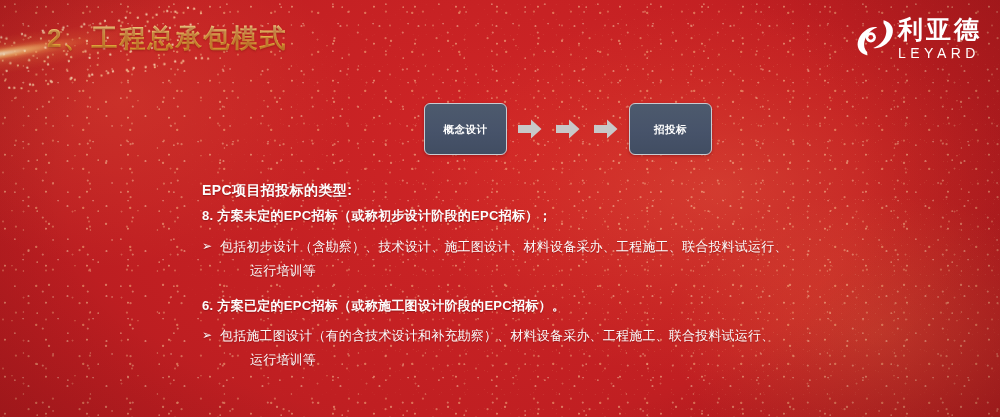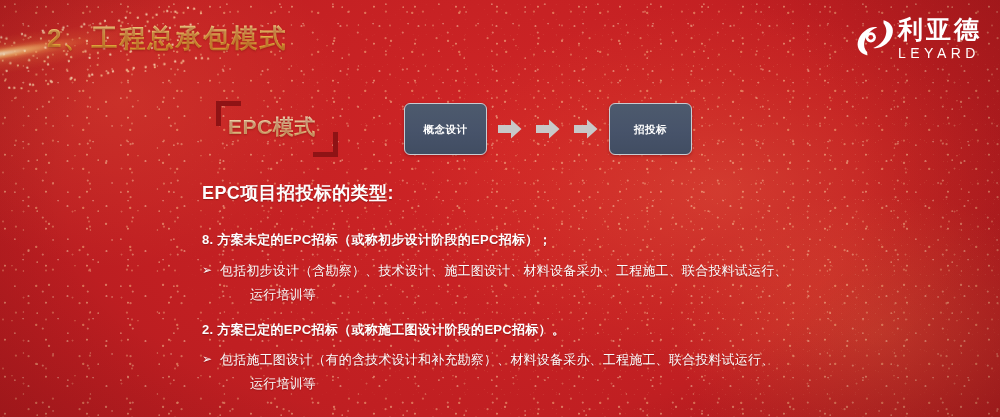--- a/index.html
+++ b/index.html
@@ -164,21 +164,21 @@
     text-shadow: 0 1px 2px rgba(110,15,10,0.4);
     white-space: nowrap;
   }
   .bracket { position: absolute; width: 20px; height: 20px; }
   .bracket.tl { left: 0; top: 0; border-left: 5px solid #8f1315; border-top: 5px solid #8f1315; }
   .bracket.br { right: 0; bottom: 0; border-right: 5px solid #8f1315; border-bottom: 5px solid #8f1315; }
 
   
   .flow {
     position: absolute;
-    left: 404px;
+    left: 424px;
     top: 103px;
     display: flex;
     align-items: center;
     gap: 8px;
   }
   .flow-box {
     width: 83px;
     height: 52px;
     background: linear-gradient(180deg, #4d5a6d 0%, #47536a 55%, #414d62 100%);
     border: 1px solid #c9ccd2;
@@ -209,25 +209,25 @@
 
   
   .body-text {
     position: absolute;
     left: 202px;
     top: 180px;
     width: 640px;
   }
   .ln-head {
     color: #fdfdfd;
-    font-size: 18px;
+    font-size: 14px;
     font-weight: bold;
     letter-spacing: 0.4px;
     line-height: 1.5;
-    margin-bottom: 23px;
+    margin-bottom: 5px;
     text-shadow: 0 1px 1px rgba(110,12,10,0.5);
   }
   .ln-num {
     color: #fdfdfd;
     font-size: 13px;
     font-weight: bold;
     letter-spacing: 0.3px;
     line-height: 1.5;
     margin-bottom: 9px;
     text-shadow: 0 1px 1px rgba(110,12,10,0.5);
@@ -274,25 +274,20 @@
         <circle cx="17.8" cy="21.3" r="5.1" fill="#ffffff"></circle>
         <circle cx="17.8" cy="21.3" r="2.4" fill="#c5201f"></circle>
       </svg>
     </span>
     <span class="logo-text">
       <span class="logo-cn">利亚德</span>
       <span class="logo-en">LEYARD</span>
     </span>
   </div>
 
-  <div class="epc-label-wrap">
-    <span class="bracket tl"></span>
-    <span class="bracket br"></span>
-    <span class="epc-label">EPC模式</span>
-  </div>
 
   <div class="flow">
 
     <div class="flow-box">
       <span class="ln">概念设计</span>
     </div>
 
     <span class="flow-arrow">
       <svg width="24" height="20" viewBox="0 0 24 20" aria-hidden="true">
         <path d="M0 6 L13 6 L13 0.5 L23.5 10 L13 19.5 L13 14 L0 14 Z" fill="#c8c8c8"></path>
@@ -325,21 +320,21 @@
 
     <div class="ln-num">8. 方案未定的EPC招标（或称初步设计阶段的EPC招标）；</div>
     <div class="ln-bullet">
       <span class="bmark">➢</span>
       <span>包括初步设计（含勘察）、技术设计、施工图设计、材料设备采办、工程施工、联合投料试运行、</span>
       <span class="cont">运行培训等</span>
     </div>
 
     <div class="sp-1"></div>
 
-    <div class="ln-num">2. 方案已定的EPC招标（或称施工图设计阶段的EPC招标）。</div>
+    <div class="ln-num">6. 方案已定的EPC招标（或称施工图设计阶段的EPC招标）。</div>
     <div class="ln-bullet">
       <span class="bmark">➢</span>
       <span>包括施工图设计（有的含技术设计和补充勘察）、材料设备采办、工程施工、联合投料试运行、</span>
       <span class="cont">运行培训等</span>
     </div>
 
   </div>
 
 </div>
 

